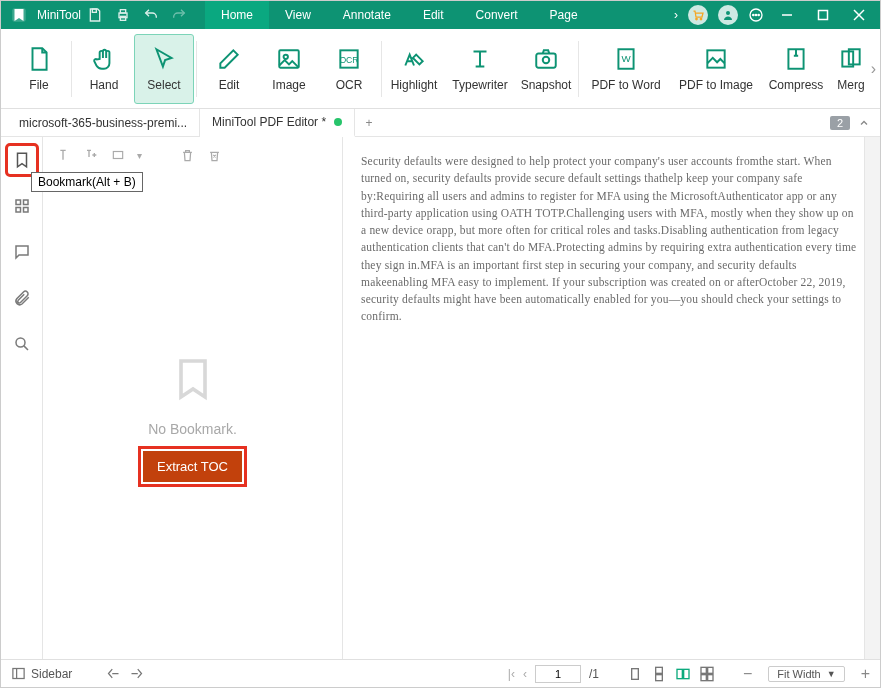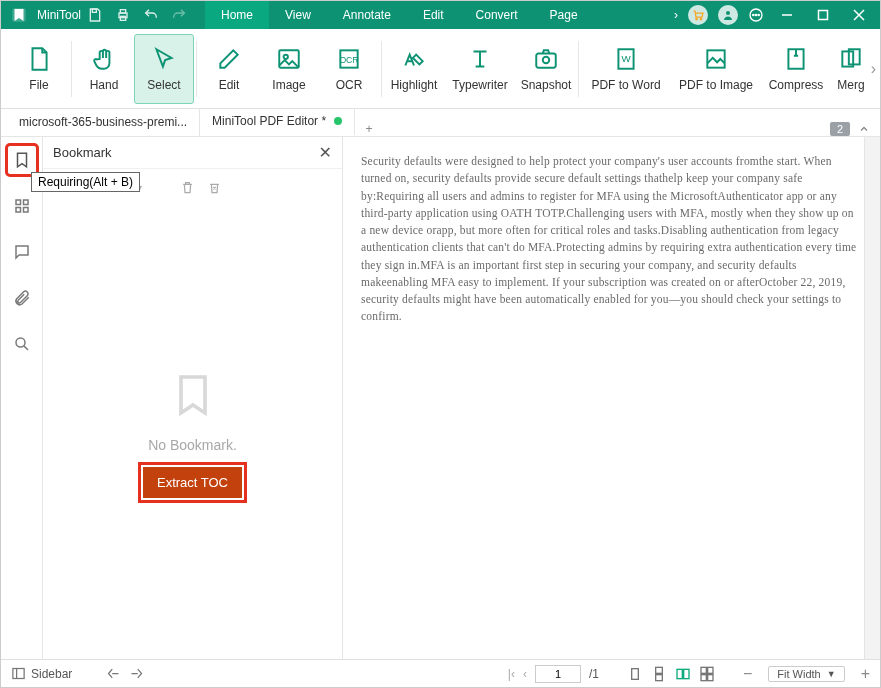--- a/index.html
+++ b/index.html
@@ -15,21 +15,21 @@
 .spacer{flex:1}
 .tr-icons{display:flex;gap:10px;align-items:center;margin-right:8px}
 .circ{width:20px;height:20px;border-radius:50%;background:rgba(255,255,255,.8);display:flex;align-items:center;justify-content:center}
 .win-btn{width:26px;height:26px;display:flex;align-items:center;justify-content:center;cursor:pointer}
 .ribbon{height:80px;background:#fff;border-bottom:1px solid #e0e0e0;display:flex;align-items:center;padding:0 8px;position:relative}
 .tool{width:60px;height:70px;display:flex;flex-direction:column;align-items:center;justify-content:center;gap:6px;font-size:12px;color:#333;cursor:pointer;border-radius:3px}
 .tool.sel{background:#d9f2e9;border:1px solid #7cd4b8}
 .tool-ic{width:26px;height:26px;color:#0d9373}
 .sep{width:1px;height:56px;background:#e6e6e6;margin:0 2px}
 .tool.wide{width:90px}
-.tabs{height:28px;display:flex;align-items:flex-end;border-bottom:1px solid #e5e5e5;padding-left:6px;font-size:12px;color:#333}
+.tabs{height:28px;display:flex;align-items:center;border-bottom:1px solid #e5e5e5;padding-left:6px;font-size:12px;color:#333}
 .tab{padding:0 12px;height:28px;line-height:28px;border-right:1px solid #e5e5e5;position:relative;max-width:200px;overflow:hidden;text-overflow:ellipsis;white-space:nowrap;cursor:pointer;display:flex;align-items:center;gap:8px}
 .tab.active{border-bottom:2px solid #fff}
 .dot{width:8px;height:8px;border-radius:50%;background:#27c46b;display:inline-block}
 .tab-plus{width:28px;text-align:center;color:#888;cursor:pointer}
 .tab-right{margin-left:auto;display:flex;align-items:center;gap:8px;padding-right:10px}
 .page-badge{background:#9aa0a6;color:#fff;font-size:11px;padding:1px 7px;border-radius:2px}
 .chev{color:#888;cursor:pointer}
 .main{display:flex;height:calc(688px - 28px - 80px - 28px - 28px - 2px)}
 .vstrip{width:42px;background:#fff;border-right:1px solid #e5e5e5;display:flex;flex-direction:column;align-items:center;padding-top:8px;gap:16px;position:relative}
 .vbtn{width:30px;height:30px;display:flex;align-items:center;justify-content:center;cursor:pointer;border-radius:3px;color:#7a7a7a}
@@ -257,21 +257,21 @@
   </div>
 </div>
 
 <div class="main">
   <div class="vstrip">
     <div class="vbtn hl">
       <svg width="18" height="18" viewBox="0 0 24 24" fill="none" stroke="#555" stroke-width="2">
           <path d="M6 3h12v18l-6-4-6 4z"></path>
         </svg>
     </div>
-    <div class="tooltip">Requiring(Alt + B)</div>
+    <div class="tooltip">Bookmark(Alt + B)</div>
     <div class="vbtn">
       <svg width="18" height="18" viewBox="0 0 24 24" fill="none" stroke="currentColor" stroke-width="2">
           <rect x="4" y="4" width="6" height="6"></rect>
           <rect x="14" y="4" width="6" height="6"></rect>
           <rect x="4" y="14" width="6" height="6"></rect>
           <rect x="14" y="14" width="6" height="6"></rect>
         </svg>
     </div>
     <div class="vbtn">
       <svg width="18" height="18" viewBox="0 0 24 24" fill="none" stroke="currentColor" stroke-width="2">
@@ -285,24 +285,20 @@
     </div>
     <div class="vbtn">
       <svg width="18" height="18" viewBox="0 0 24 24" fill="none" stroke="currentColor" stroke-width="2">
           <circle cx="10" cy="10" r="6"></circle>
           <line x1="20" y1="20" x2="14.5" y2="14.5"></line>
         </svg>
     </div>
   </div>
 
   <div class="panel">
-    <div class="panel-hdr">
-      <span>Bookmark</span>
-      <span class="x">✕</span>
-    </div>
     <div class="panel-tb">
       <span>
           <svg width="16" height="16" viewBox="0 0 24 24" fill="none" stroke="#aaa" stroke-width="2">
             <path d="M8 5h8M12 5v14"></path>
           </svg>
         </span>
       <span>
           <svg width="16" height="16" viewBox="0 0 24 24" fill="none" stroke="#aaa" stroke-width="2">
             <path d="M6 5h6M9 5v10M14 12h6M17 9v6"></path>
           </svg>

